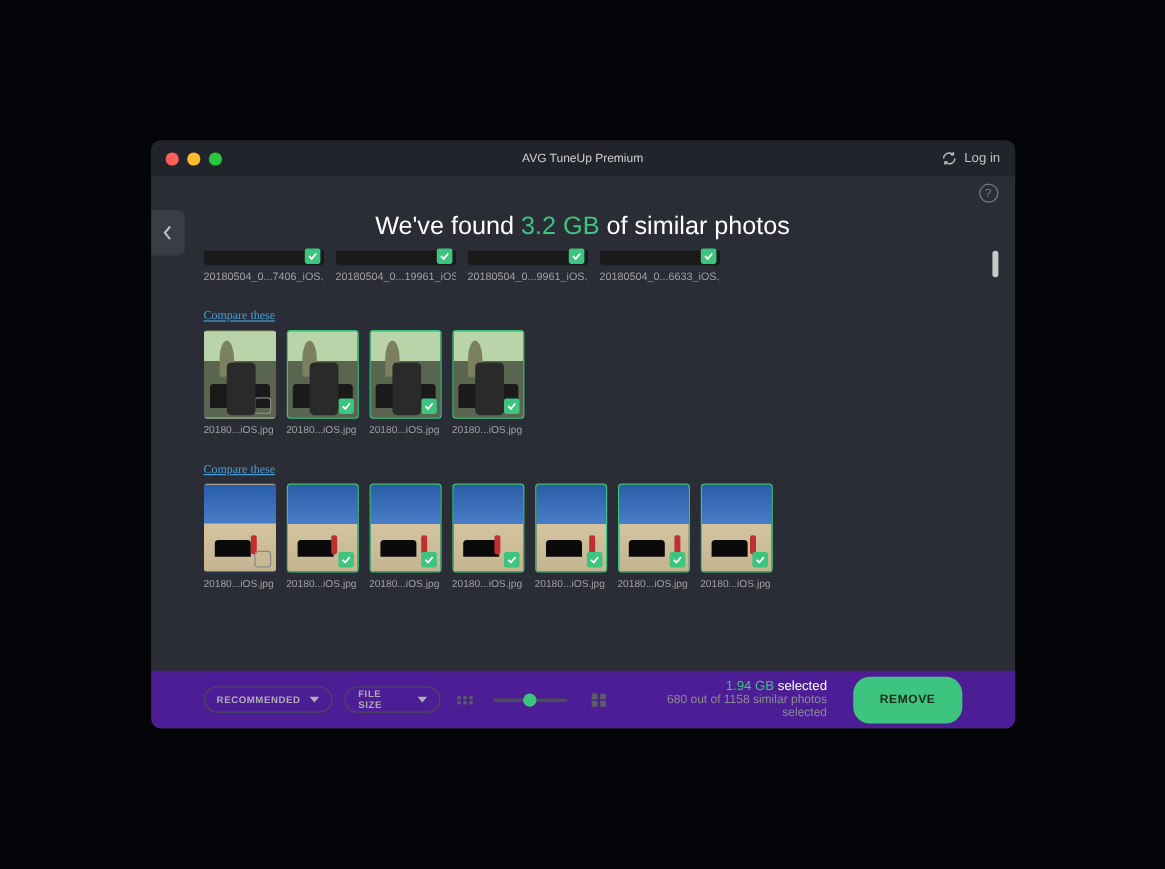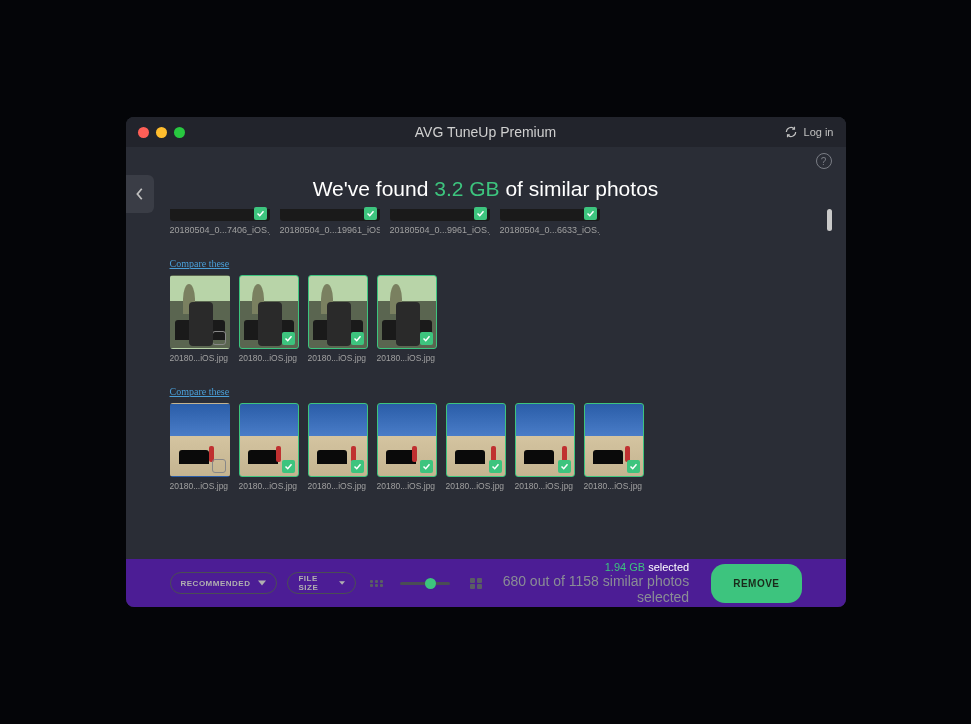--- a/index.html
+++ b/index.html
@@ -34,21 +34,21 @@
     .traffic-lights { display: flex; gap: 7px; }
     .traffic-light { width: 11px; height: 11px; border-radius: 50%; }
     .tl-close { background: #ff5f57; }
     .tl-min { background: #ffbd2e; }
     .tl-max { background: #28c840; }
     .title {
       position: absolute;
       left: 50%;
       transform: translateX(-50%);
       color: #d0d0d0;
-      font-size: 14px;
+      font-size: 10px;
       font-weight: 500;
     }
     .login {
       margin-left: auto;
       display: flex;
       align-items: center;
       gap: 6px;
       color: #c0c0c0;
       font-size: 11px;
       cursor: pointer;
@@ -306,21 +306,21 @@
       border-radius: 50%;
       cursor: pointer;
     }
     .stats {
       margin-left: auto;
       text-align: right;
       margin-right: 12px;
     }
     .stats .line1 { color: #fff; font-size: 11px; }
     .stats .line1 .accent { color: #3dc47e; font-weight: 500; }
-    .stats .line2 { color: #8a8d95; font-size: 14px; }
+    .stats .line2 { color: #8a8d95; font-size: 10px; }
     .remove-btn {
       height: 39px;
       padding: 0 22px;
       background: #3dc47e;
       border-radius: 14px;
       color: #1a2a1a;
       font-size: 10px;
       font-weight: 700;
       letter-spacing: 0.5px;
       display: flex;

